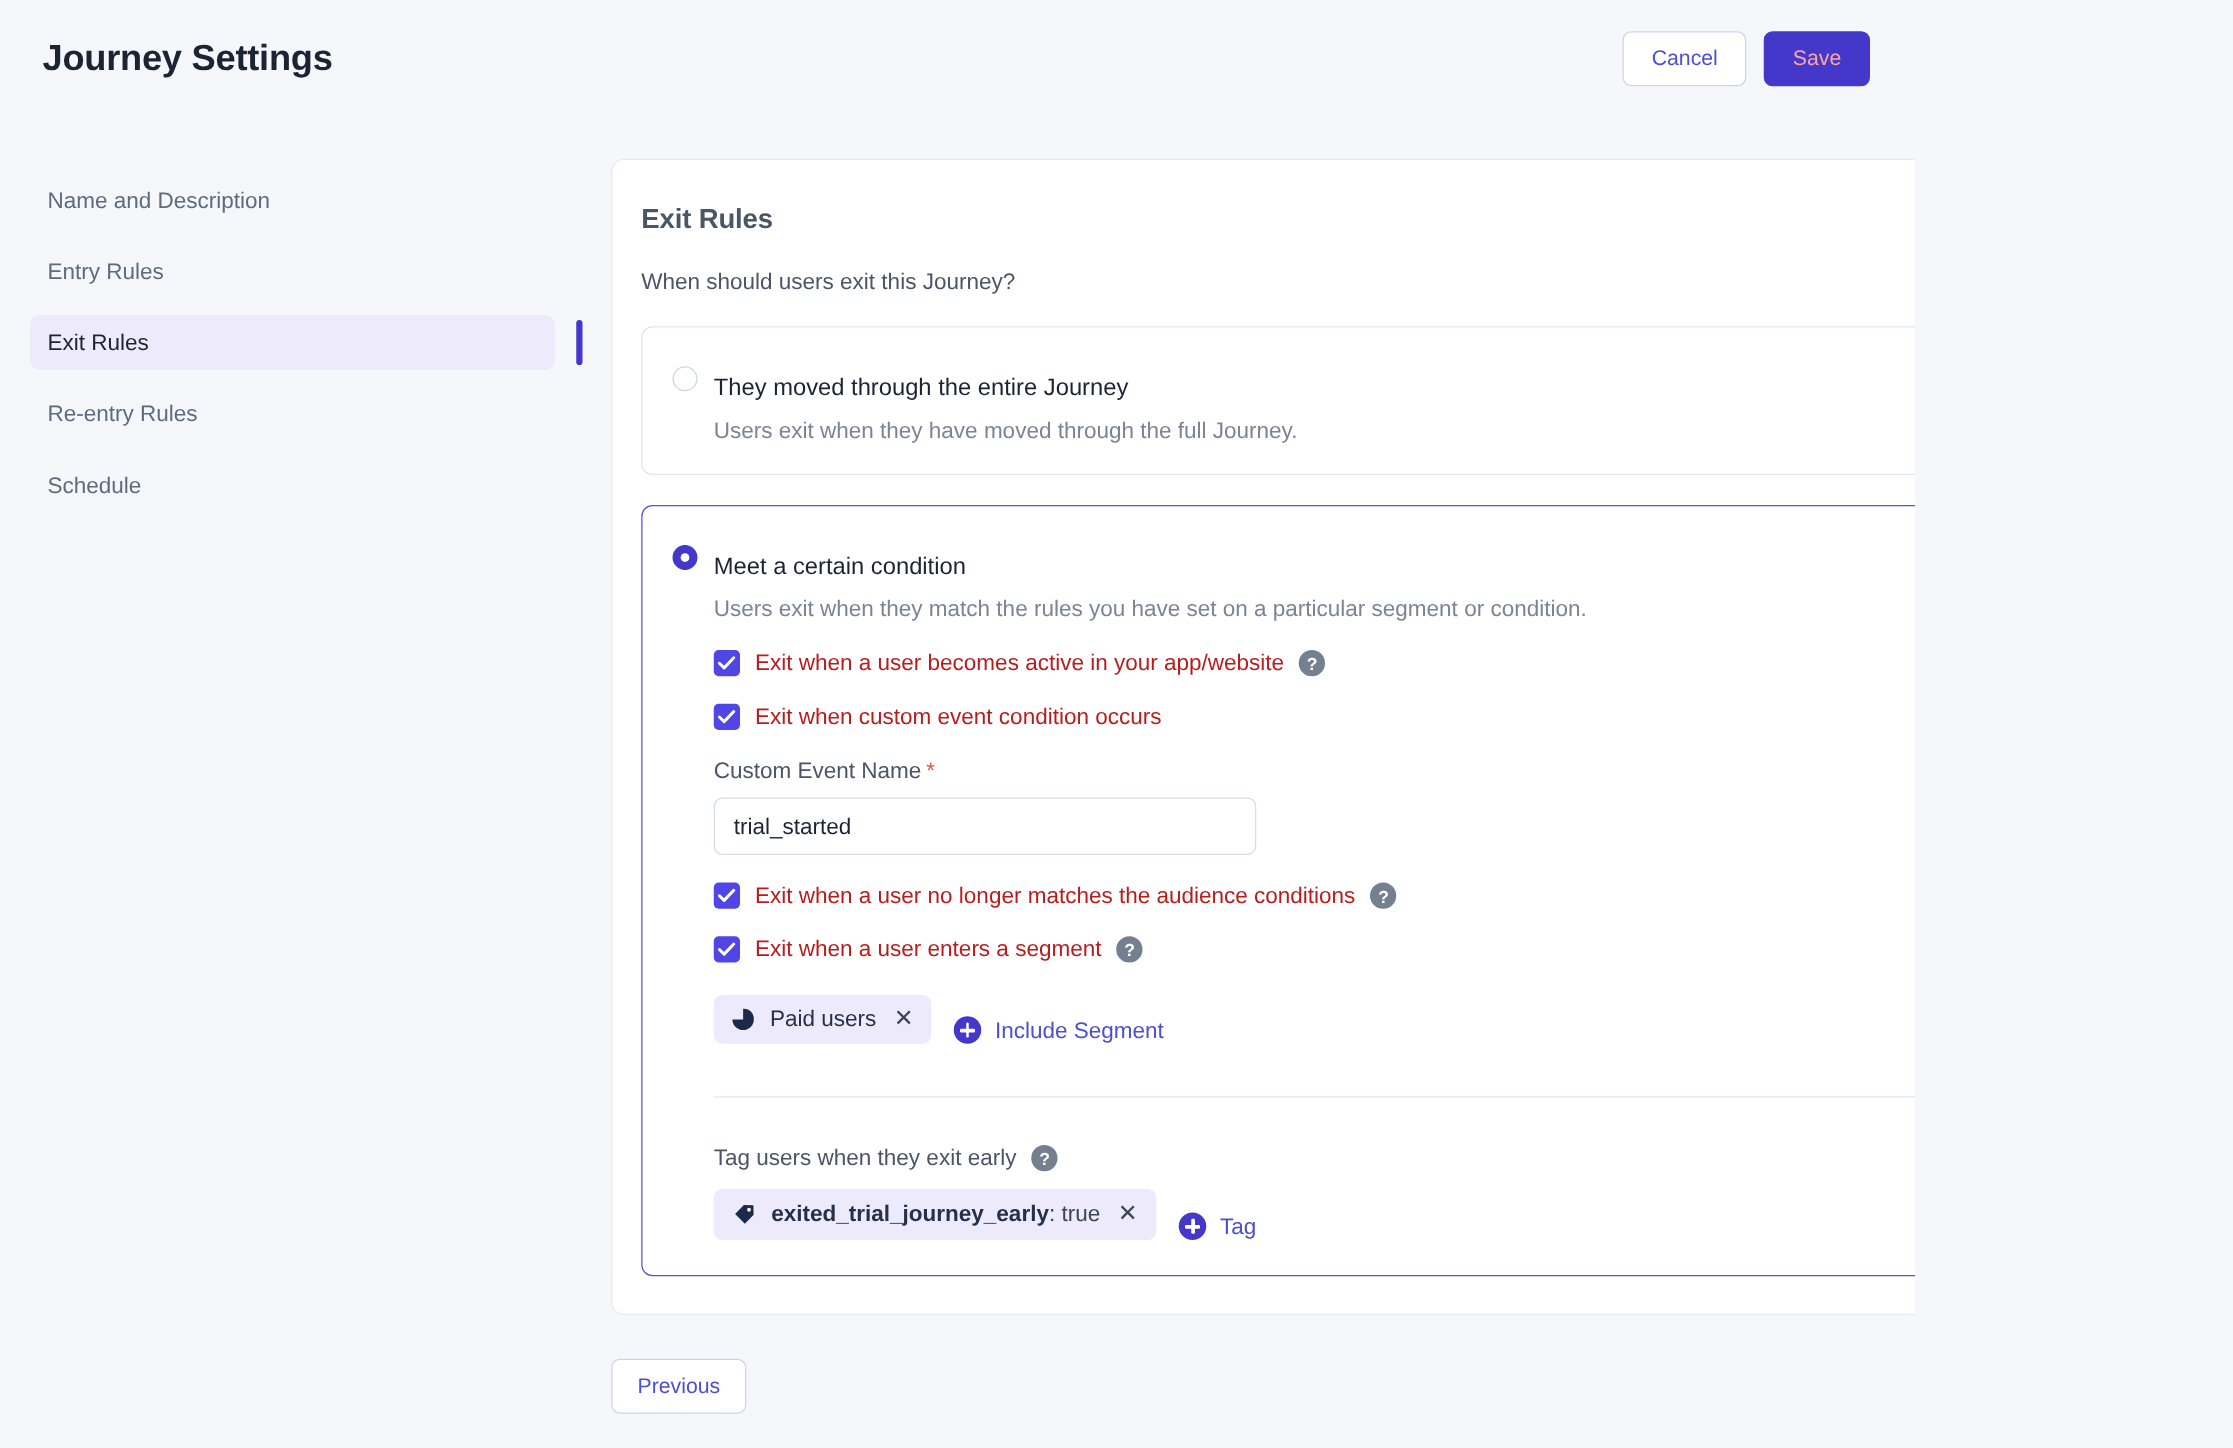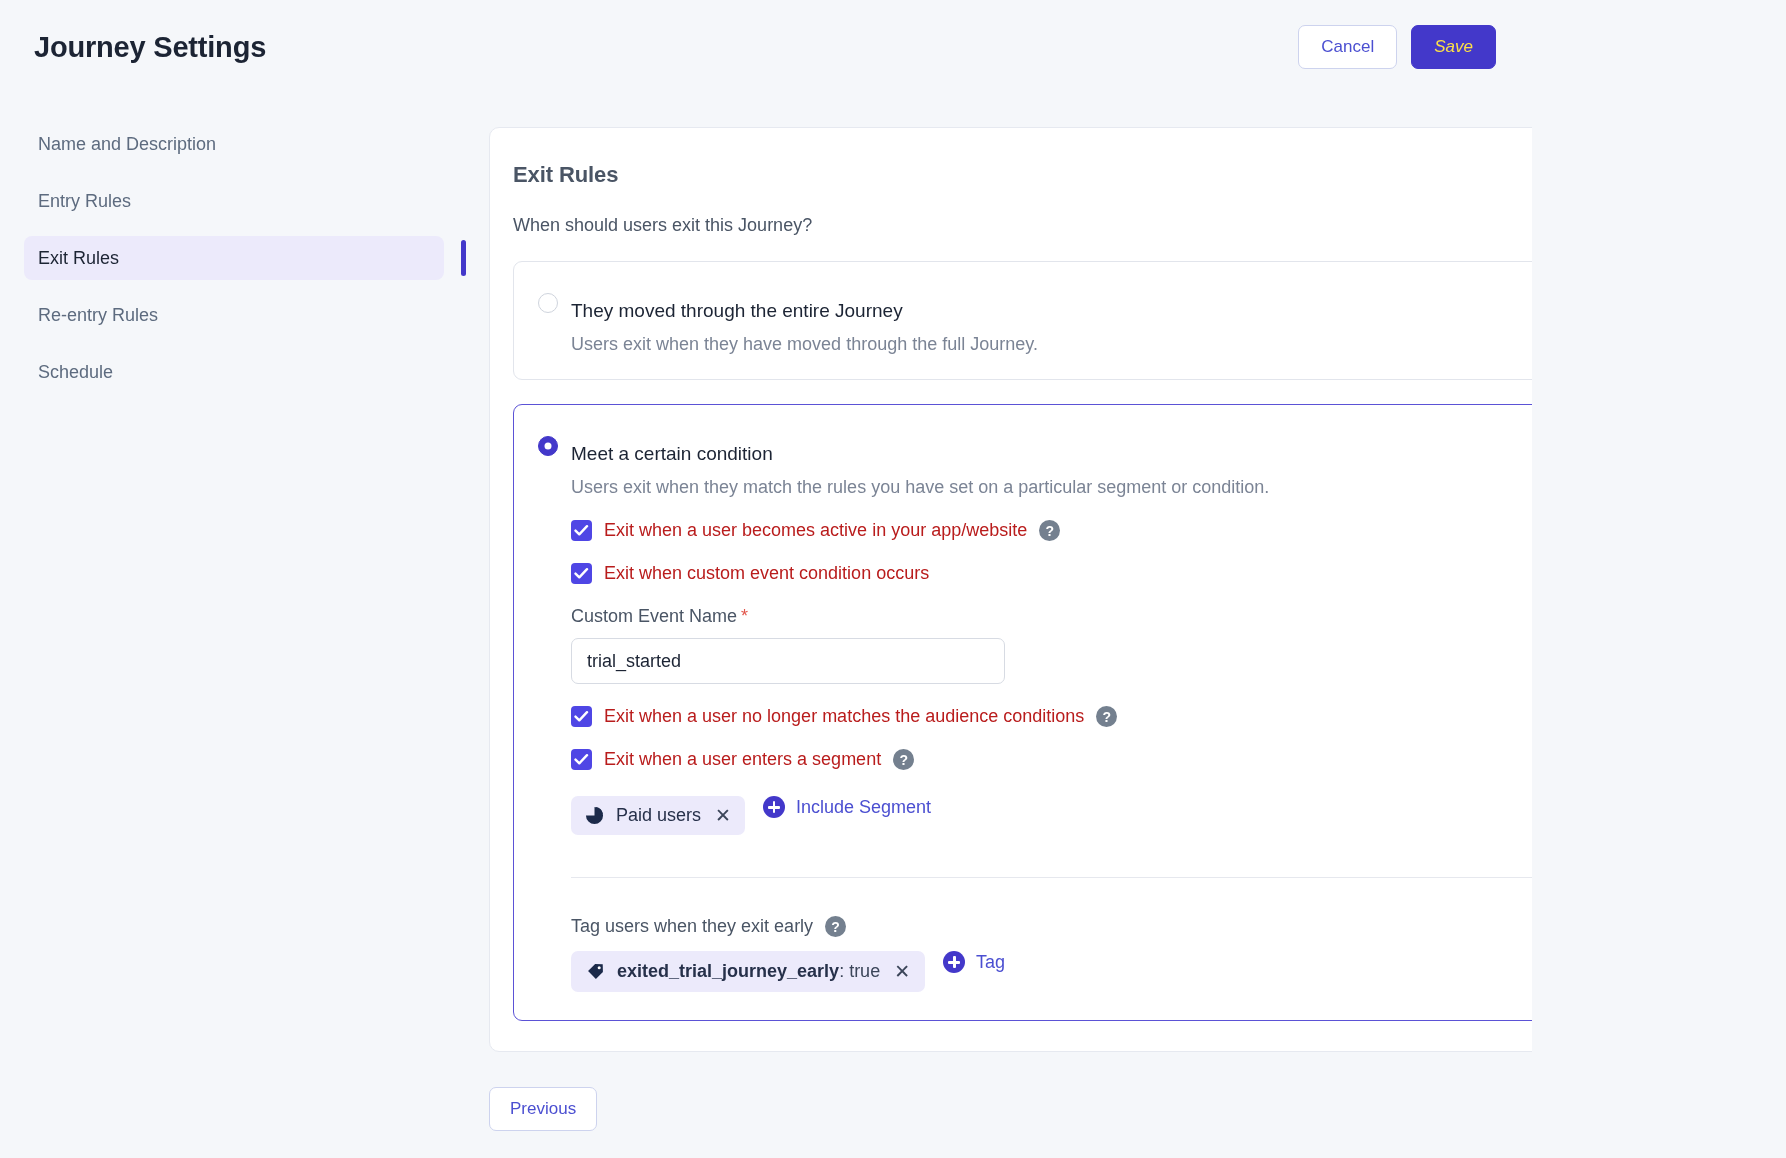--- a/index.html
+++ b/index.html
@@ -50,28 +50,27 @@
     line-height: 1.15;
   }
   .btn-secondary {
     background: #ffffff;
     border: 1px solid #cdd3ee;
     color: #4b4fd1;
   }
   .btn-primary {
     background: #4338ca;
     border: 1px solid #4338ca;
-    color: #fde047;
-    font-style: italic;
+    color: #fca5a5;
   }
 
   
   .sidebar {
     position: absolute;
-    top: 122px;
+    top: 138px;
     left: 24px;
     width: 420px;
   }
   .side-item {
     position: relative;
     height: 44px;
     display: flex;
     align-items: center;
     padding-left: 14px;
     margin-bottom: 13px;
@@ -224,21 +223,21 @@
     font-size: 18px;
     font-family: "Liberation Sans", sans-serif;
     color: #1c2434;
     background: #fff;
     outline: none;
   }
 
   
   .chip-row {
     display: flex;
-    align-items: flex-start;
+    align-items: flex-end;
     gap: 18px;
     margin-left: 33px;
     margin-top: 26px;
   }
   .chip {
     display: inline-flex;
     align-items: center;
     gap: 12px;
     background: #eceafb;
     border-radius: 7px;

